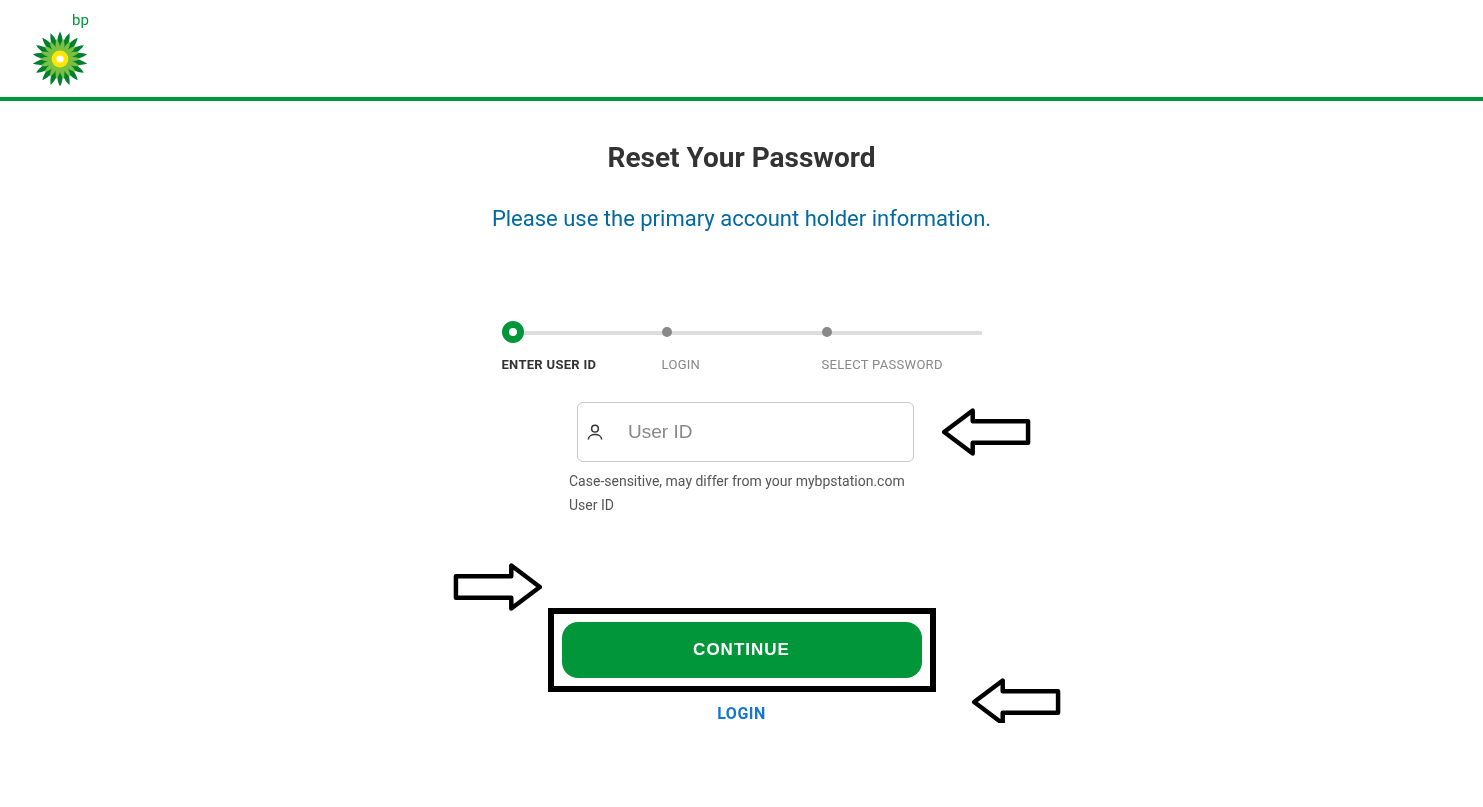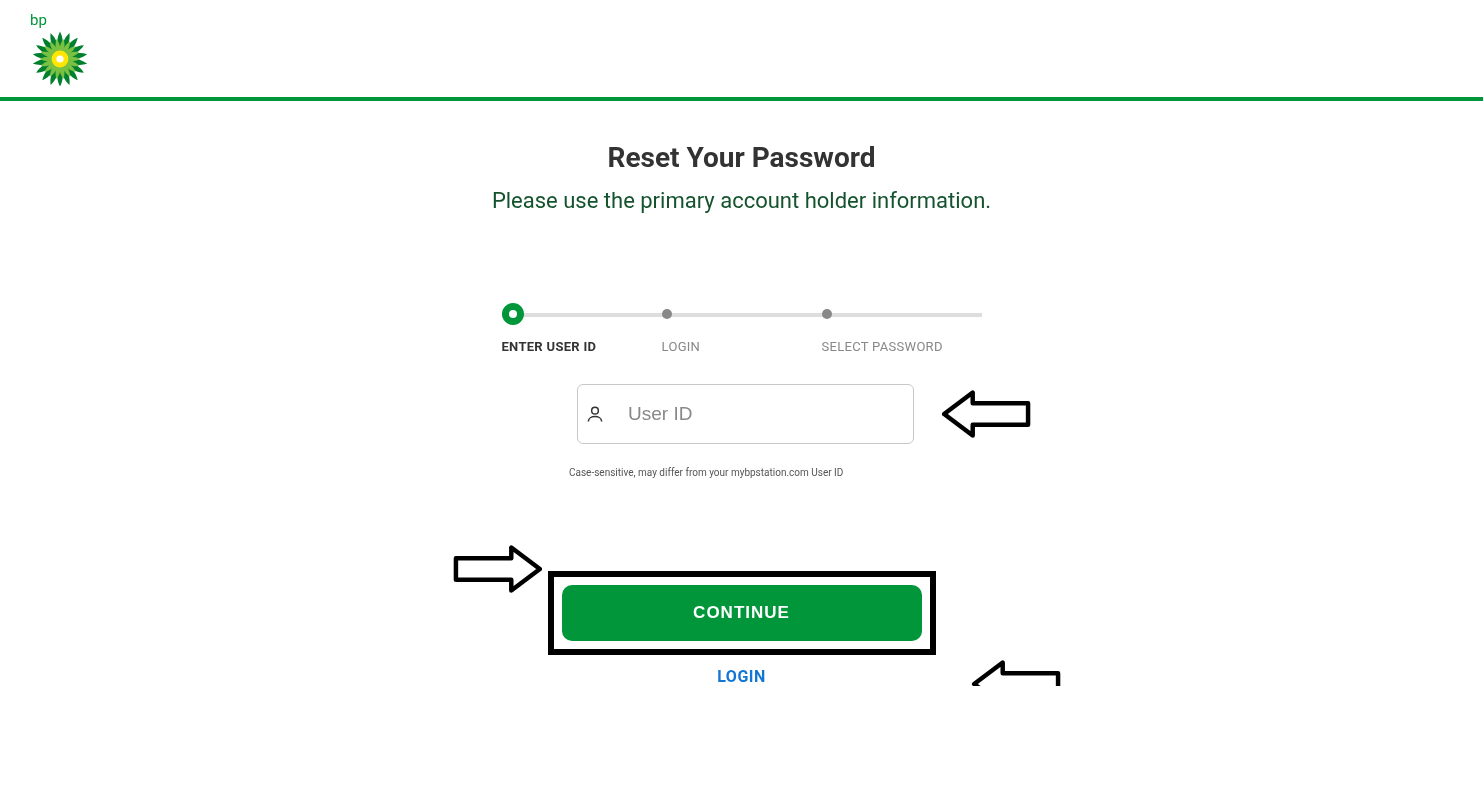--- a/index.html
+++ b/index.html
@@ -10,40 +10,41 @@
   }
   .header {
     padding: 10px 30px 8px 30px;
     border-bottom: 4px solid #009639;
   }
   .logo-wrap { display: inline-block; }
   .bp-text {
     color: #009639;
     font-size: 15px;
     font-weight: 400;
+    margin-left: 42px;
     display: block;
   }
   .helios {
     width: 60px;
     height: 60px;
     display: block;
   }
   .main {
     text-align: center;
     padding-top: 40px;
   }
   .title {
     font-size: 28px;
     font-weight: 700;
     color: #333;
-    margin-bottom: 14px;
+    margin-bottom: 32px;
   }
   .subtitle {
     font-size: 22px;
-    color: #14532d;
+    color: #0369a1;
     font-weight: 400;
     margin-bottom: 90px;
   }
   .stepper {
     display: flex;
     align-items: center;
     justify-content: center;
     margin: 0 auto 30px auto;
     width: 480px;
     position: relative;
@@ -125,40 +126,40 @@
     position: absolute;
     left: 16px;
     top: 50%;
     transform: translateY(-50%);
     width: 20px;
     height: 20px;
     color: #333;
   }
   .hint {
     width: 345px;
-    margin: 20px auto 0 auto;
+    margin: 8px auto 0 auto;
     text-align: left;
-    font-size: 10px;
+    font-size: 14px;
     color: #555;
     line-height: 1.7;
   }
   .gap { height: 50px; }
   .continue-btn-wrap {
     border: 6px solid #000;
     padding: 8px;
     margin-top: 40px;
     display: inline-block;
   }
   .continue-btn {
     width: 360px;
     height: 56px;
     background: #009639;
     color: #fff;
     border: none;
-    border-radius: 10px;
+    border-radius: 16px;
     font-size: 17px;
     font-weight: 700;
     letter-spacing: 1px;
     cursor: pointer;
   }
   .cancel-link {
     display: block;
     margin-top: 12px;
     color: #1276d4;
     font-size: 16px;

